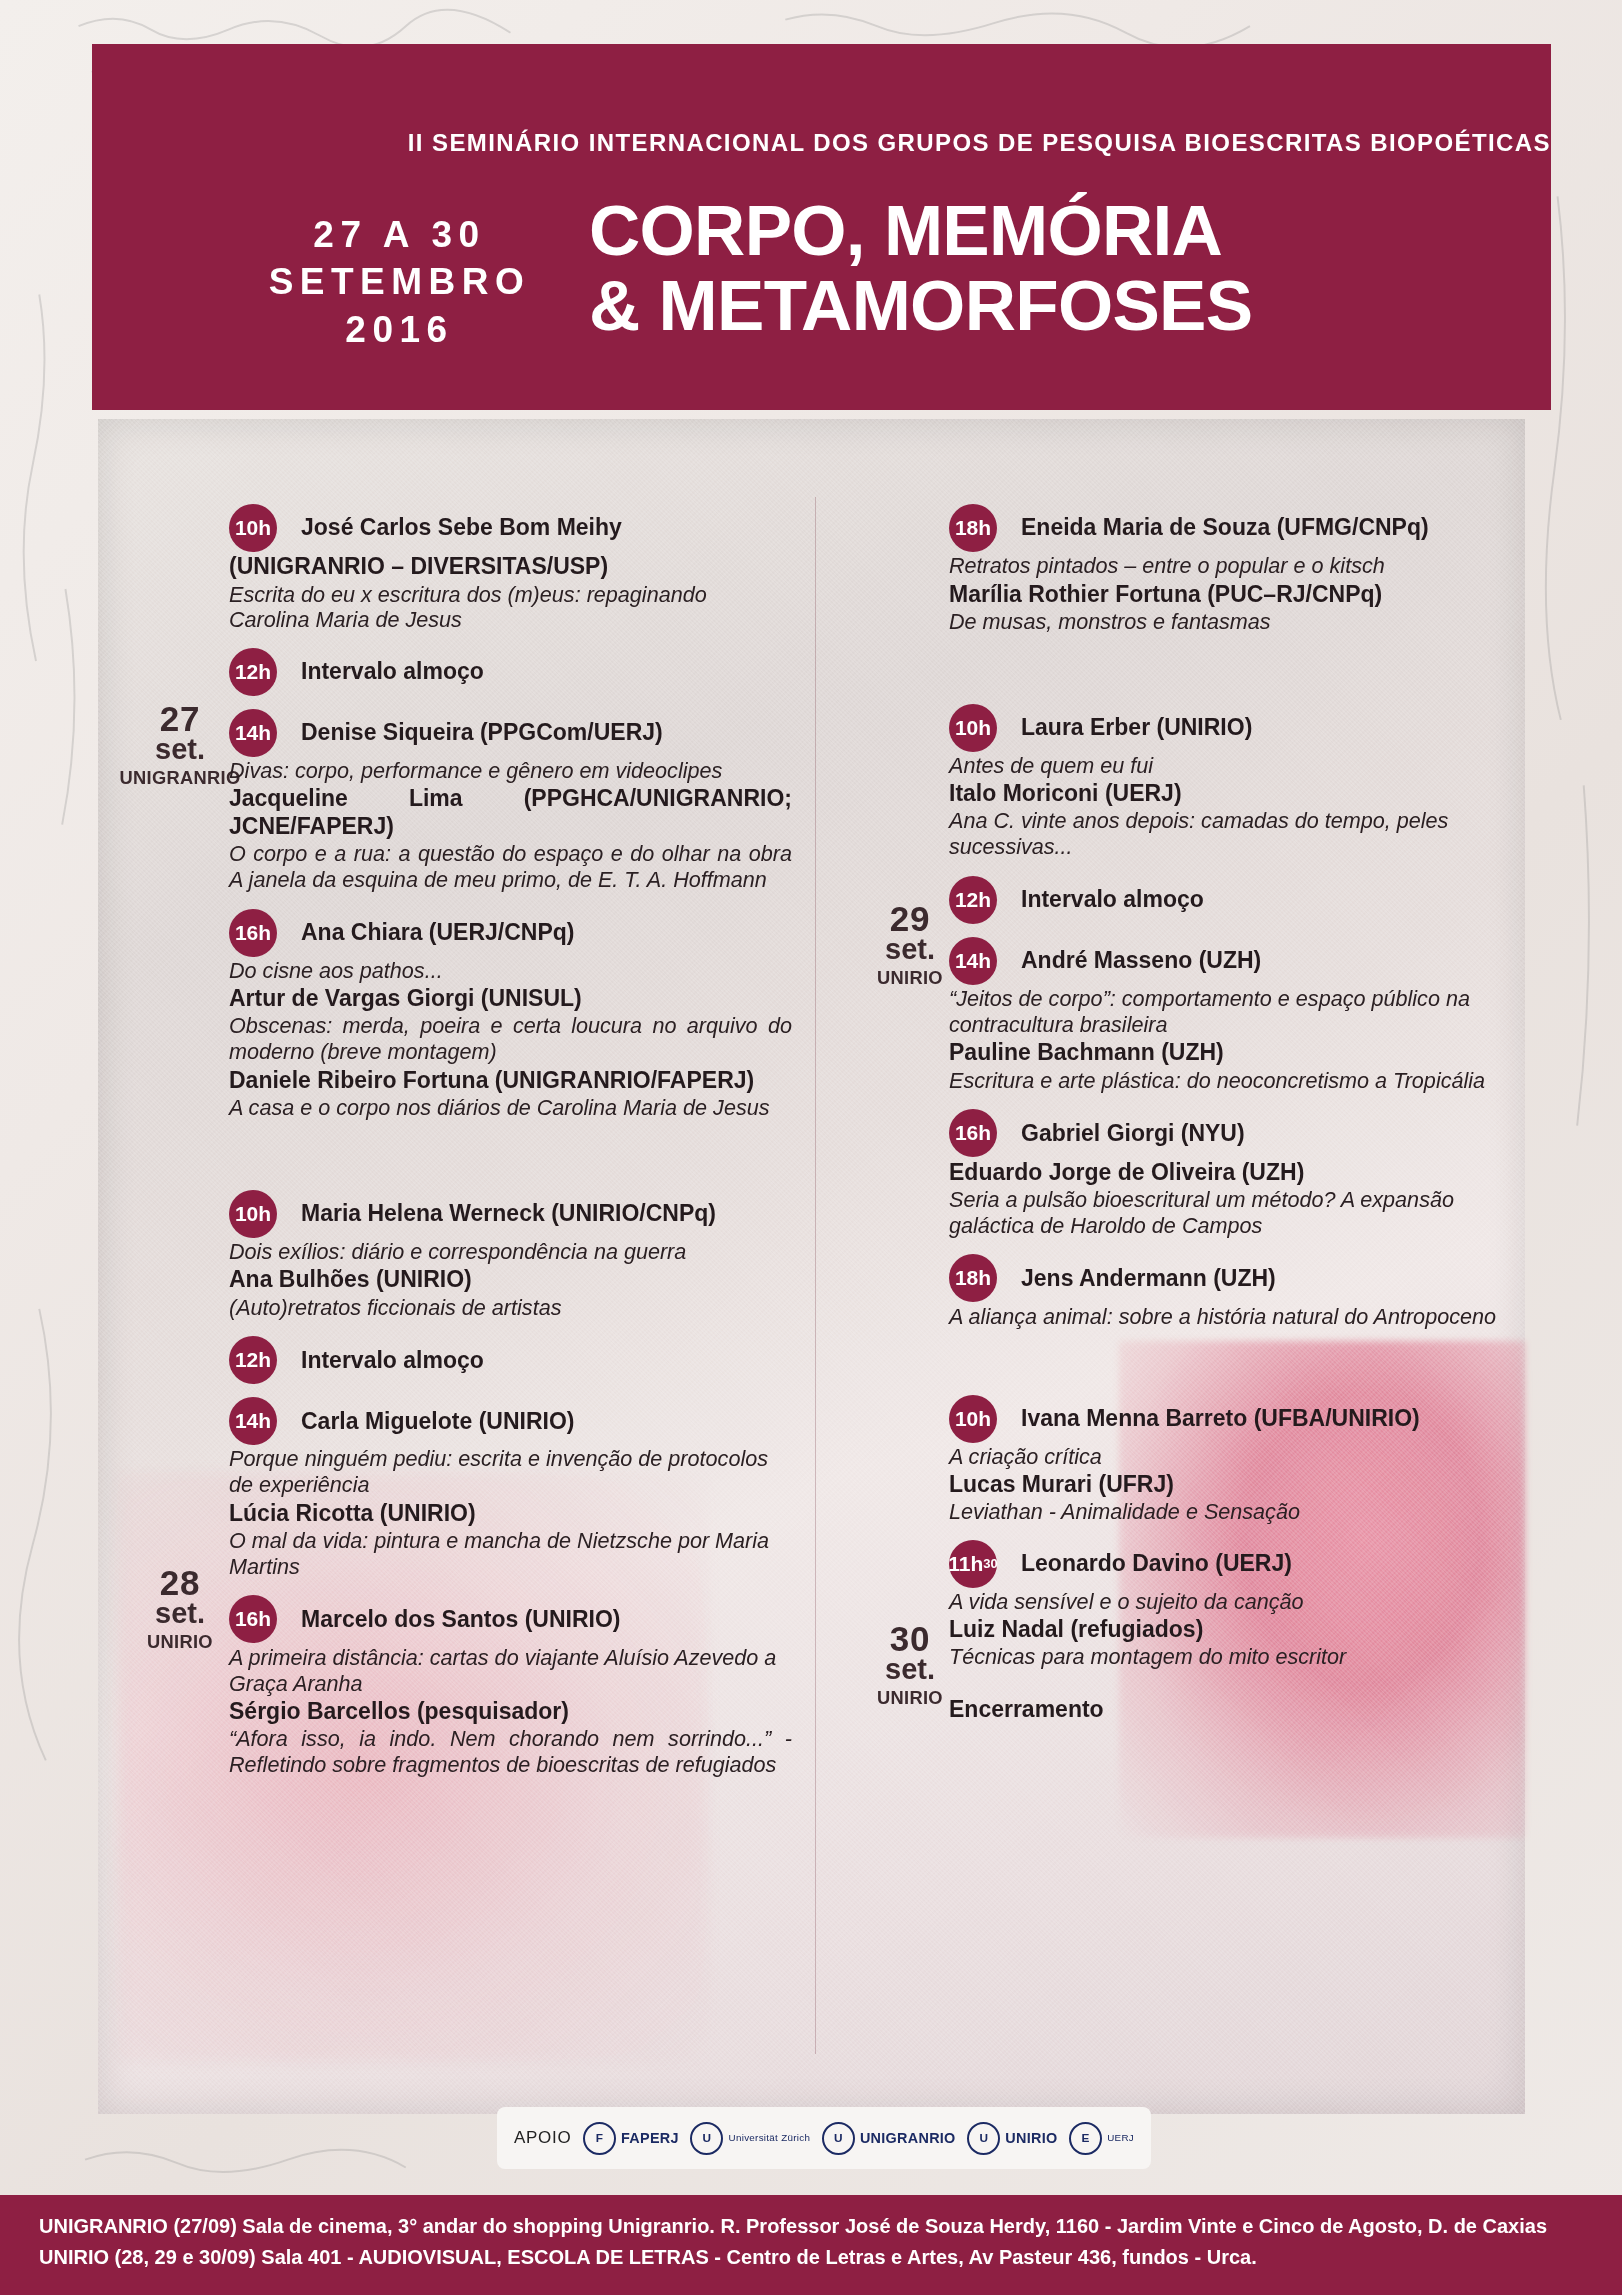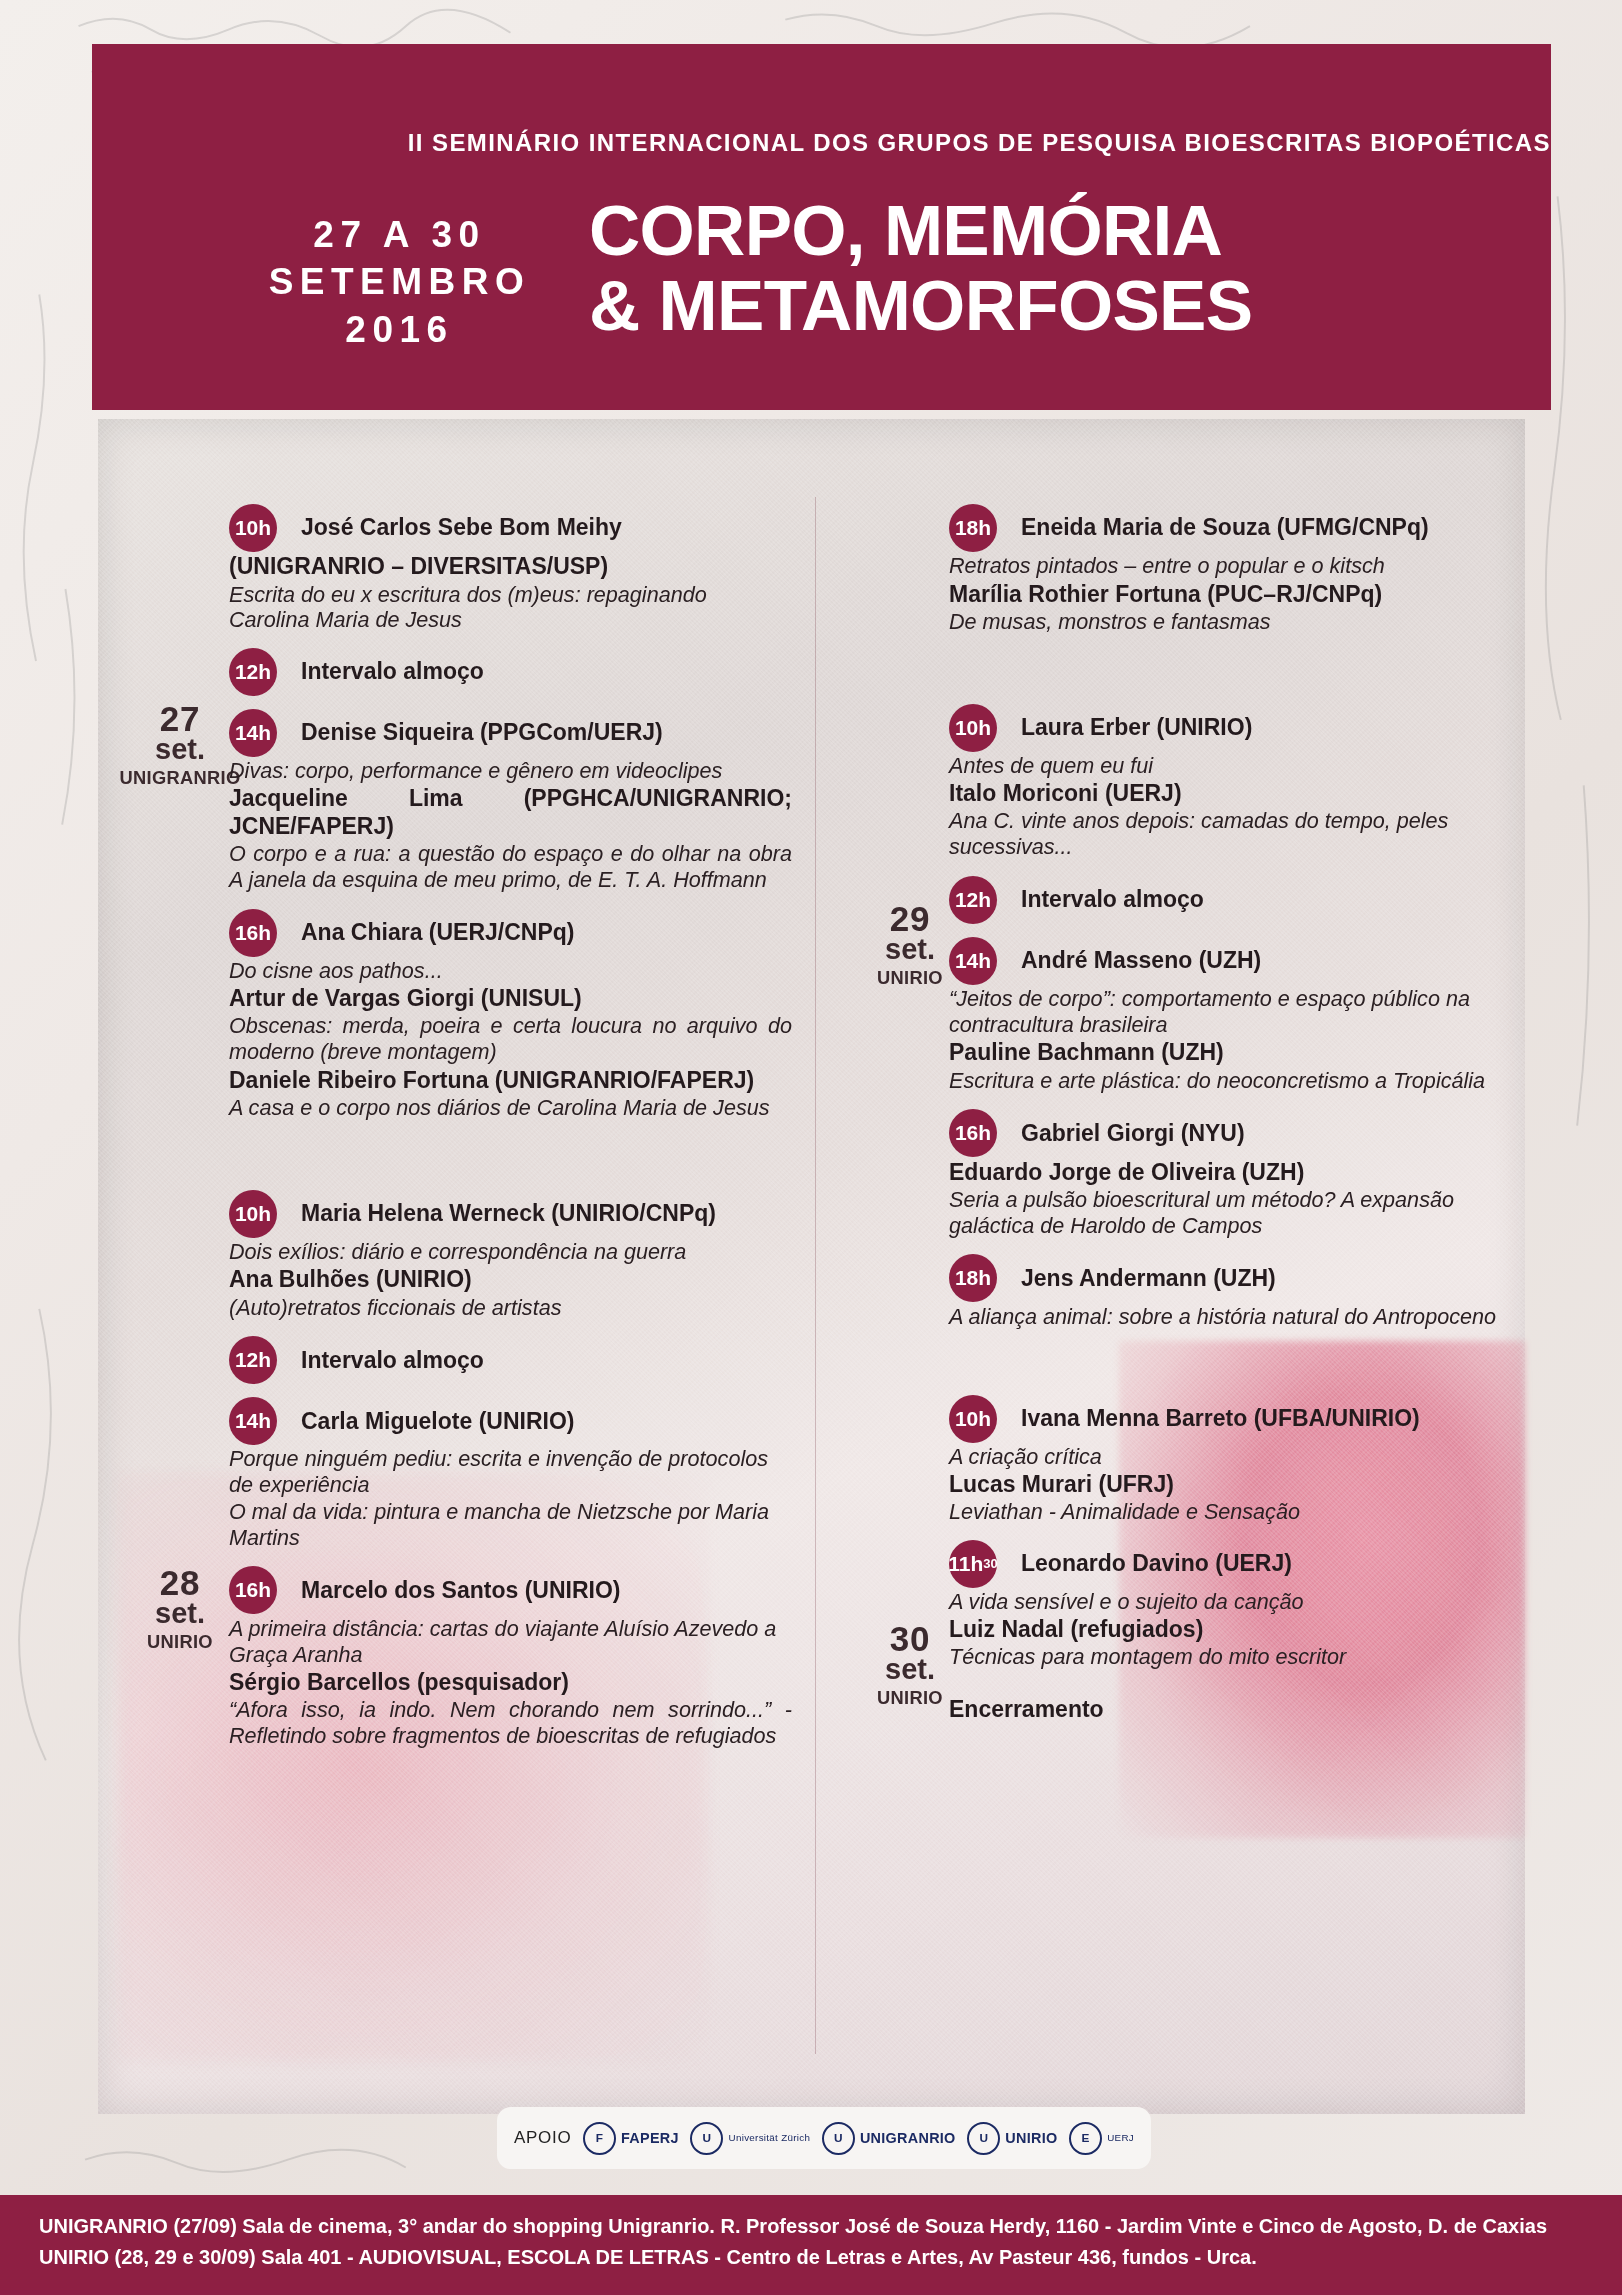--- a/index.html
+++ b/index.html
@@ -86,21 +86,21 @@
   .subtitle{
     font-size:21.6px;font-style:italic;color:#2b2023;line-height:1.2;margin-top:0.7px;
   }
   .justify{text-align:justify;}
   .with-bubble-pad{padding-left:56px;}
   .plain{font-size:23px;font-weight:bold;color:#241a1d;}
 
   
   .sponsors{
     position:absolute;left:497px;top:2107px;width:654px;height:62px;
-    background:#f7f5f3;border-radius:14px;display:flex;align-items:center;
+    background:#f7f5f3;border-radius:8px;display:flex;align-items:center;
     justify-content:space-between;padding:13px 17px;box-sizing:border-box;
   }
   .sp{display:flex;align-items:center;gap:5.2px;color:#1b2a63;font-weight:bold;}
   .sp .txt{font-size:14.4px;letter-spacing:0.3px;}
   .sp .txt.small{font-size:9.8px;font-weight:normal;line-height:1.05;}
   .sp .mark{width:29px;height:29px;border-radius:50%;border:2px solid #1b2a63;display:flex;align-items:center;justify-content:center;font-size:11.8px;}
   .apoio{color:#222;font-size:17px;letter-spacing:0.7px;}
 
   
   .footer{
@@ -230,20 +230,21 @@
         <div class="name">Intervalo almoço</div>
       </div>
     </div>
 
     <div class="entry" style="margin-top:13px;">
       <div class="line-time">
         <div class="bubble">14h</div>
         <div class="name">Carla Miguelote (UNIRIO)</div>
       </div>
       <div class="subtitle">Porque ninguém pediu: escrita e invenção de protocolos de experiência</div>
+      <div class="name-block">Lúcia Ricotta (UNIRIO)</div>
       <div class="subtitle">O mal da vida: pintura e mancha de Nietzsche por Maria Martins</div>
     </div>
 
     <div class="entry" style="margin-top:15.7px;">
       <div class="line-time">
         <div class="bubble">16h</div>
         <div class="name">Marcelo dos Santos (UNIRIO)</div>
       </div>
       <div class="subtitle">A primeira distância: cartas do viajante Aluísio Azevedo a Graça Aranha</div>
       <div class="name-block">Sérgio Barcellos (pesquisador)</div>

